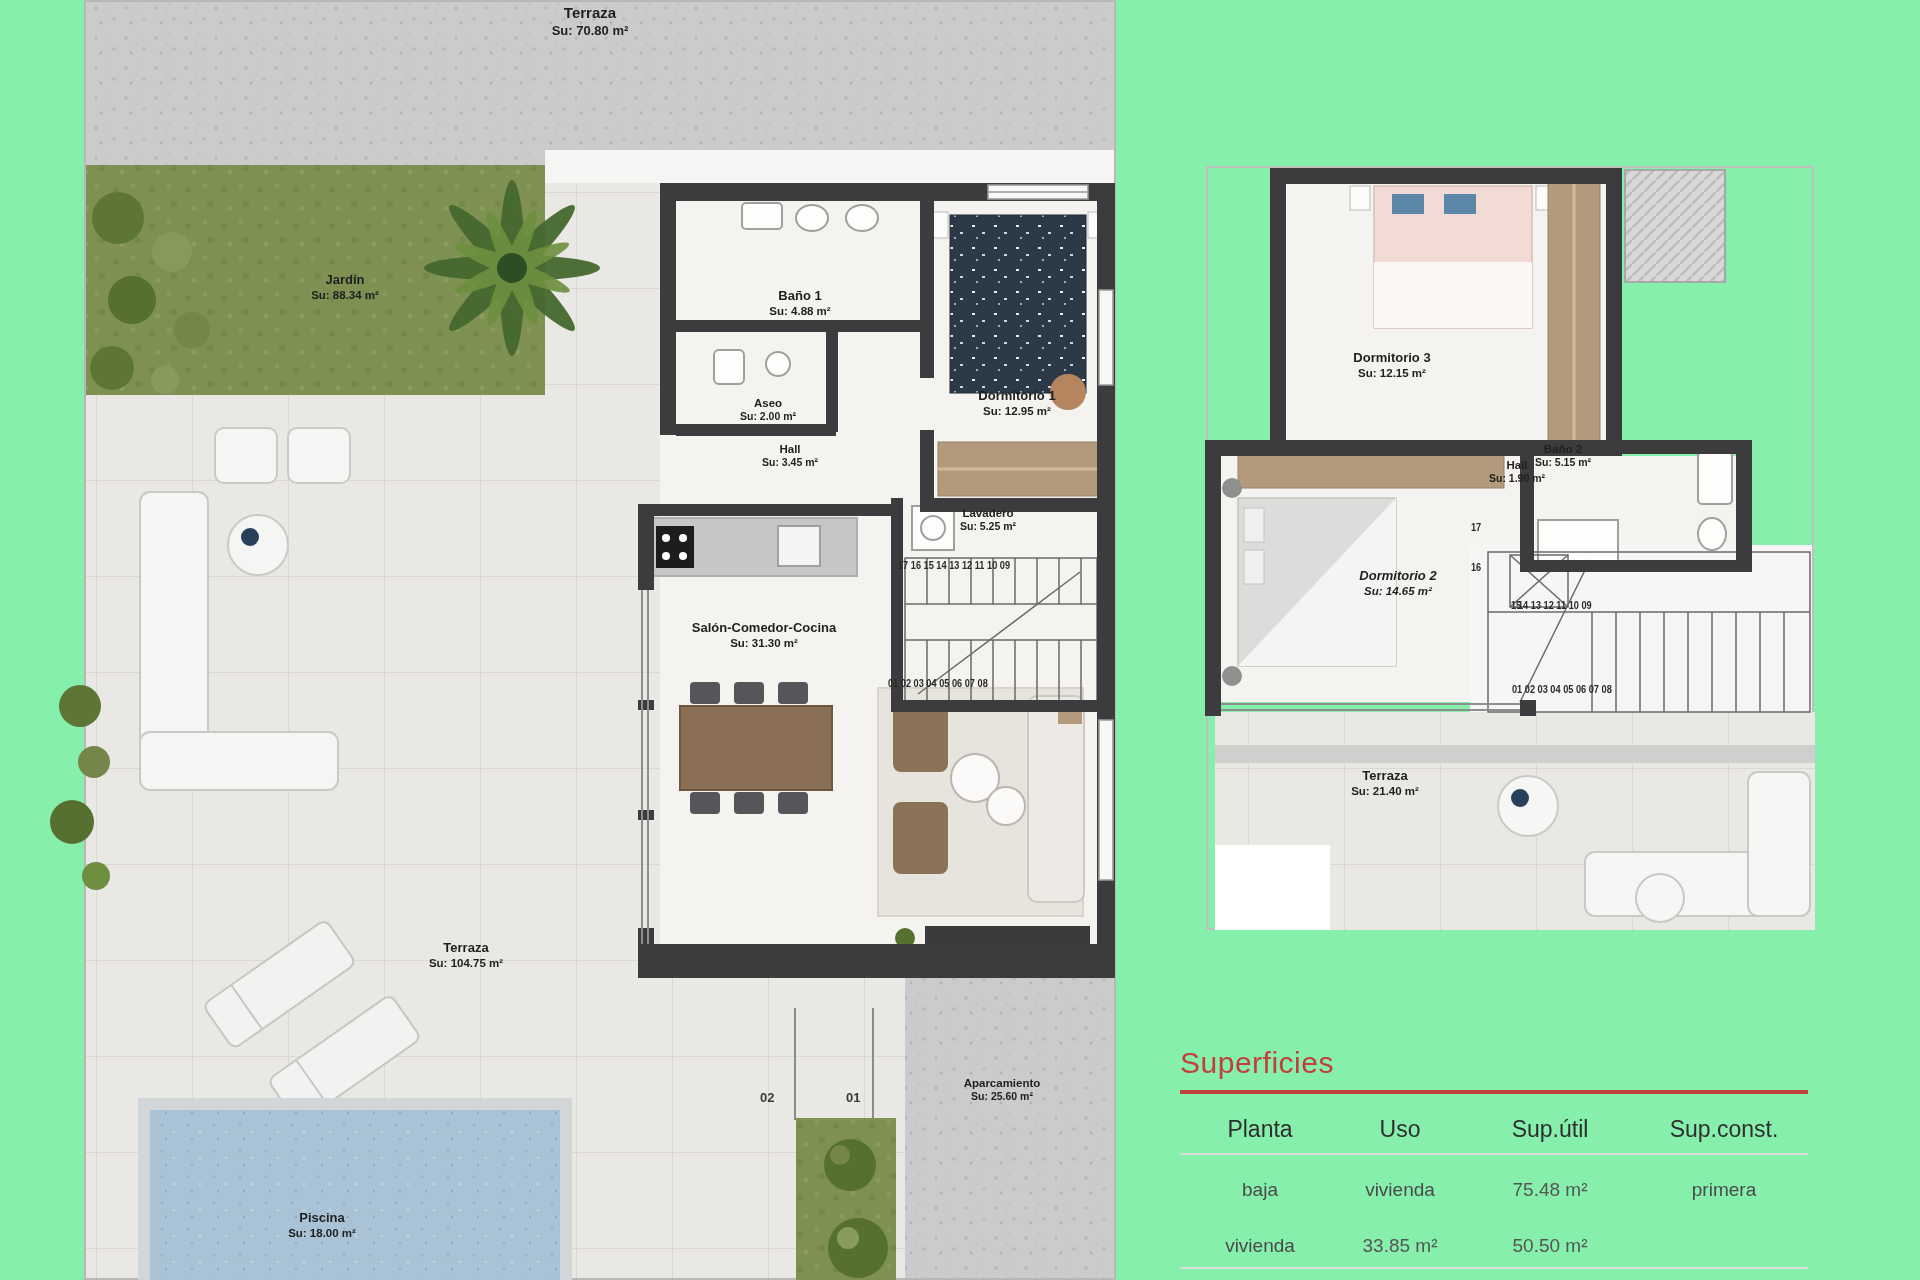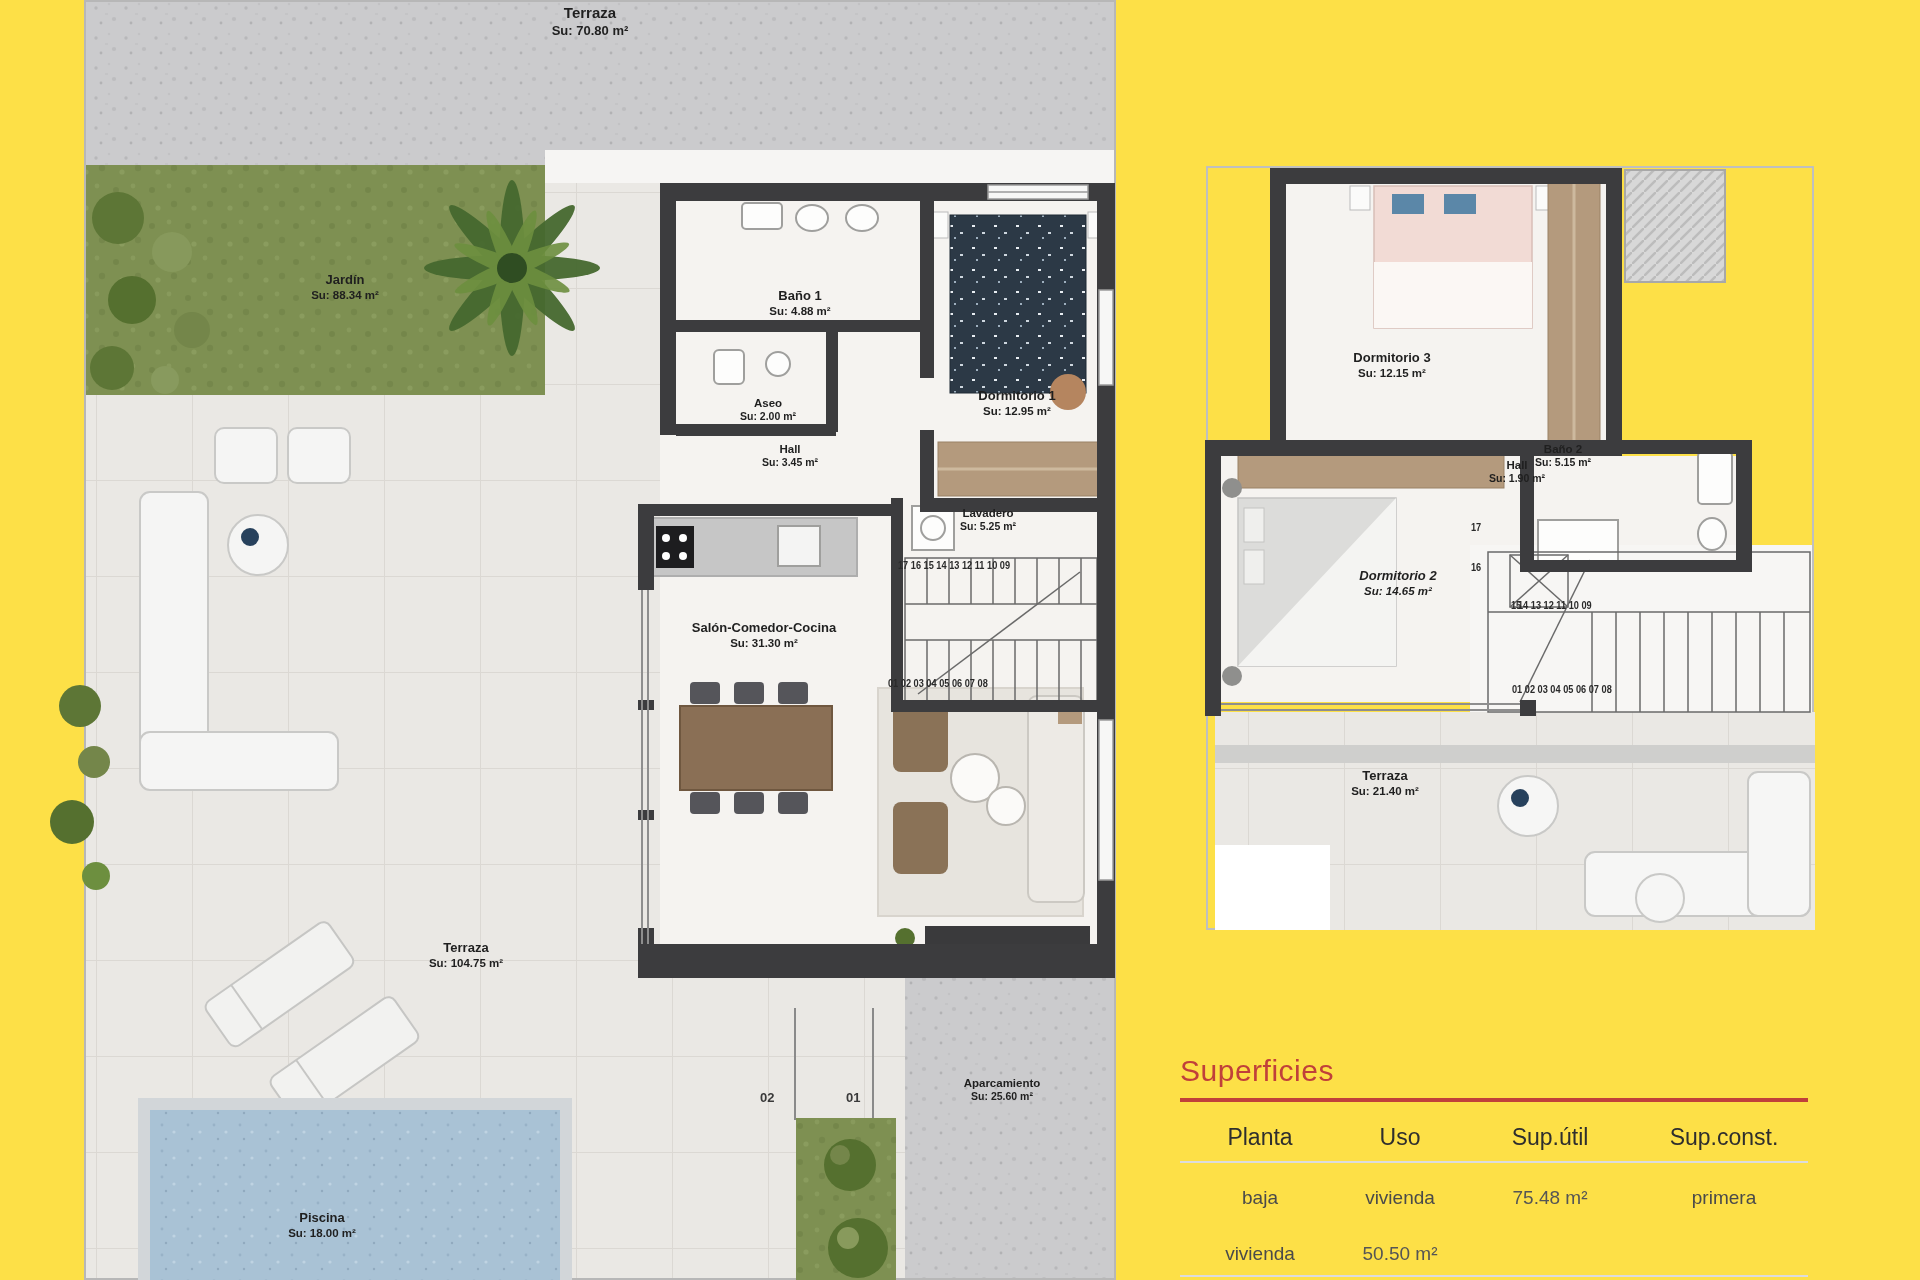--- a/index.html
+++ b/index.html
@@ -1,38 +1,38 @@
 <!DOCTYPE html>
 <html><head>
 <meta charset="utf-8">
 <style>
   html,body{margin:0;padding:0;background:#ffffff;}
   #canvas{
-    position:relative;width:1920px;height:1280px;overflow:hidden;background:#fde047;
+    position:relative;width:1920px;height:1280px;overflow:hidden;background:#86efac;
     font-family:"Liberation Sans", sans-serif;
   }
   #plan-svg{position:absolute;left:0;top:0;}
   .room-label{
     position:absolute;transform:translateX(-50%);text-align:center;
     color:#1f1f1f;line-height:1.25;white-space:nowrap;
   }
   .room-label .rn{display:block;font-size:13px;font-weight:700;}
   .room-label .ra{display:block;font-size:11.5px;font-weight:700;}
   .room-label.lg .rn{font-size:15px;}
   .room-label.lg .ra{font-size:13px;}
   .room-label.sm .rn{font-size:11.5px;}
   .room-label.sm .ra{font-size:10.5px;}
   .stair-nums{
     position:absolute;font-size:10px;font-weight:700;color:#2a2a2a;
     white-space:nowrap;letter-spacing:0px;transform:scaleX(.92);transform-origin:left top;
   }
   .park-num{position:absolute;font-size:13px;font-weight:700;color:#3a3a3a;}
   
   #superficies{position:absolute;left:1180px;top:1046px;width:628px;}
-  .sup-title{font-size:30px;color:#c0403a;letter-spacing:.5px;margin-top:8px;}
+  .sup-title{font-size:30px;color:#c0403a;letter-spacing:.5px;}
   .sup-rule{height:4px;background:#c0403a;margin-top:10px;}
   .sup-table{display:grid;grid-template-columns:160px 120px 180px 168px;}
   .sup-cell{text-align:center;}
   .sup-head{font-size:23px;color:#2e2e2e;padding-top:22px;padding-bottom:10px;}
   .sup-sep{grid-column:1 / -1;height:2px;background:#dcdcdc;}
   .sup-val{font-size:19px;color:#4a4a4a;padding-top:24px;padding-bottom:10px;}
   .sup-val.num{color:#555;}
 </style>
 </head>
 <body>
@@ -442,20 +442,21 @@
     <div class="sup-cell sup-head">Sup.útil</div>
     <div class="sup-cell sup-head">Sup.const.</div>
     <div class="sup-sep"></div>
 
     <div class="sup-cell sup-val">baja</div>
     <div class="sup-cell sup-val">vivienda</div>
     <div class="sup-cell sup-val num">75.48 m²</div>
 
     <div class="sup-cell sup-val">primera</div>
     <div class="sup-cell sup-val">vivienda</div>
+    <div class="sup-cell sup-val num">33.85 m²</div>
     <div class="sup-cell sup-val num">50.50 m²</div>
 
     <div class="sup-sep"></div>
 
     <div class="sup-cell sup-val">Total</div>
     <div class="sup-cell sup-val"></div>
     <div class="sup-cell sup-val num">93.20 m²</div>
     <div class="sup-cell sup-val num">125.98 m²</div>
   </div>
 </div>

